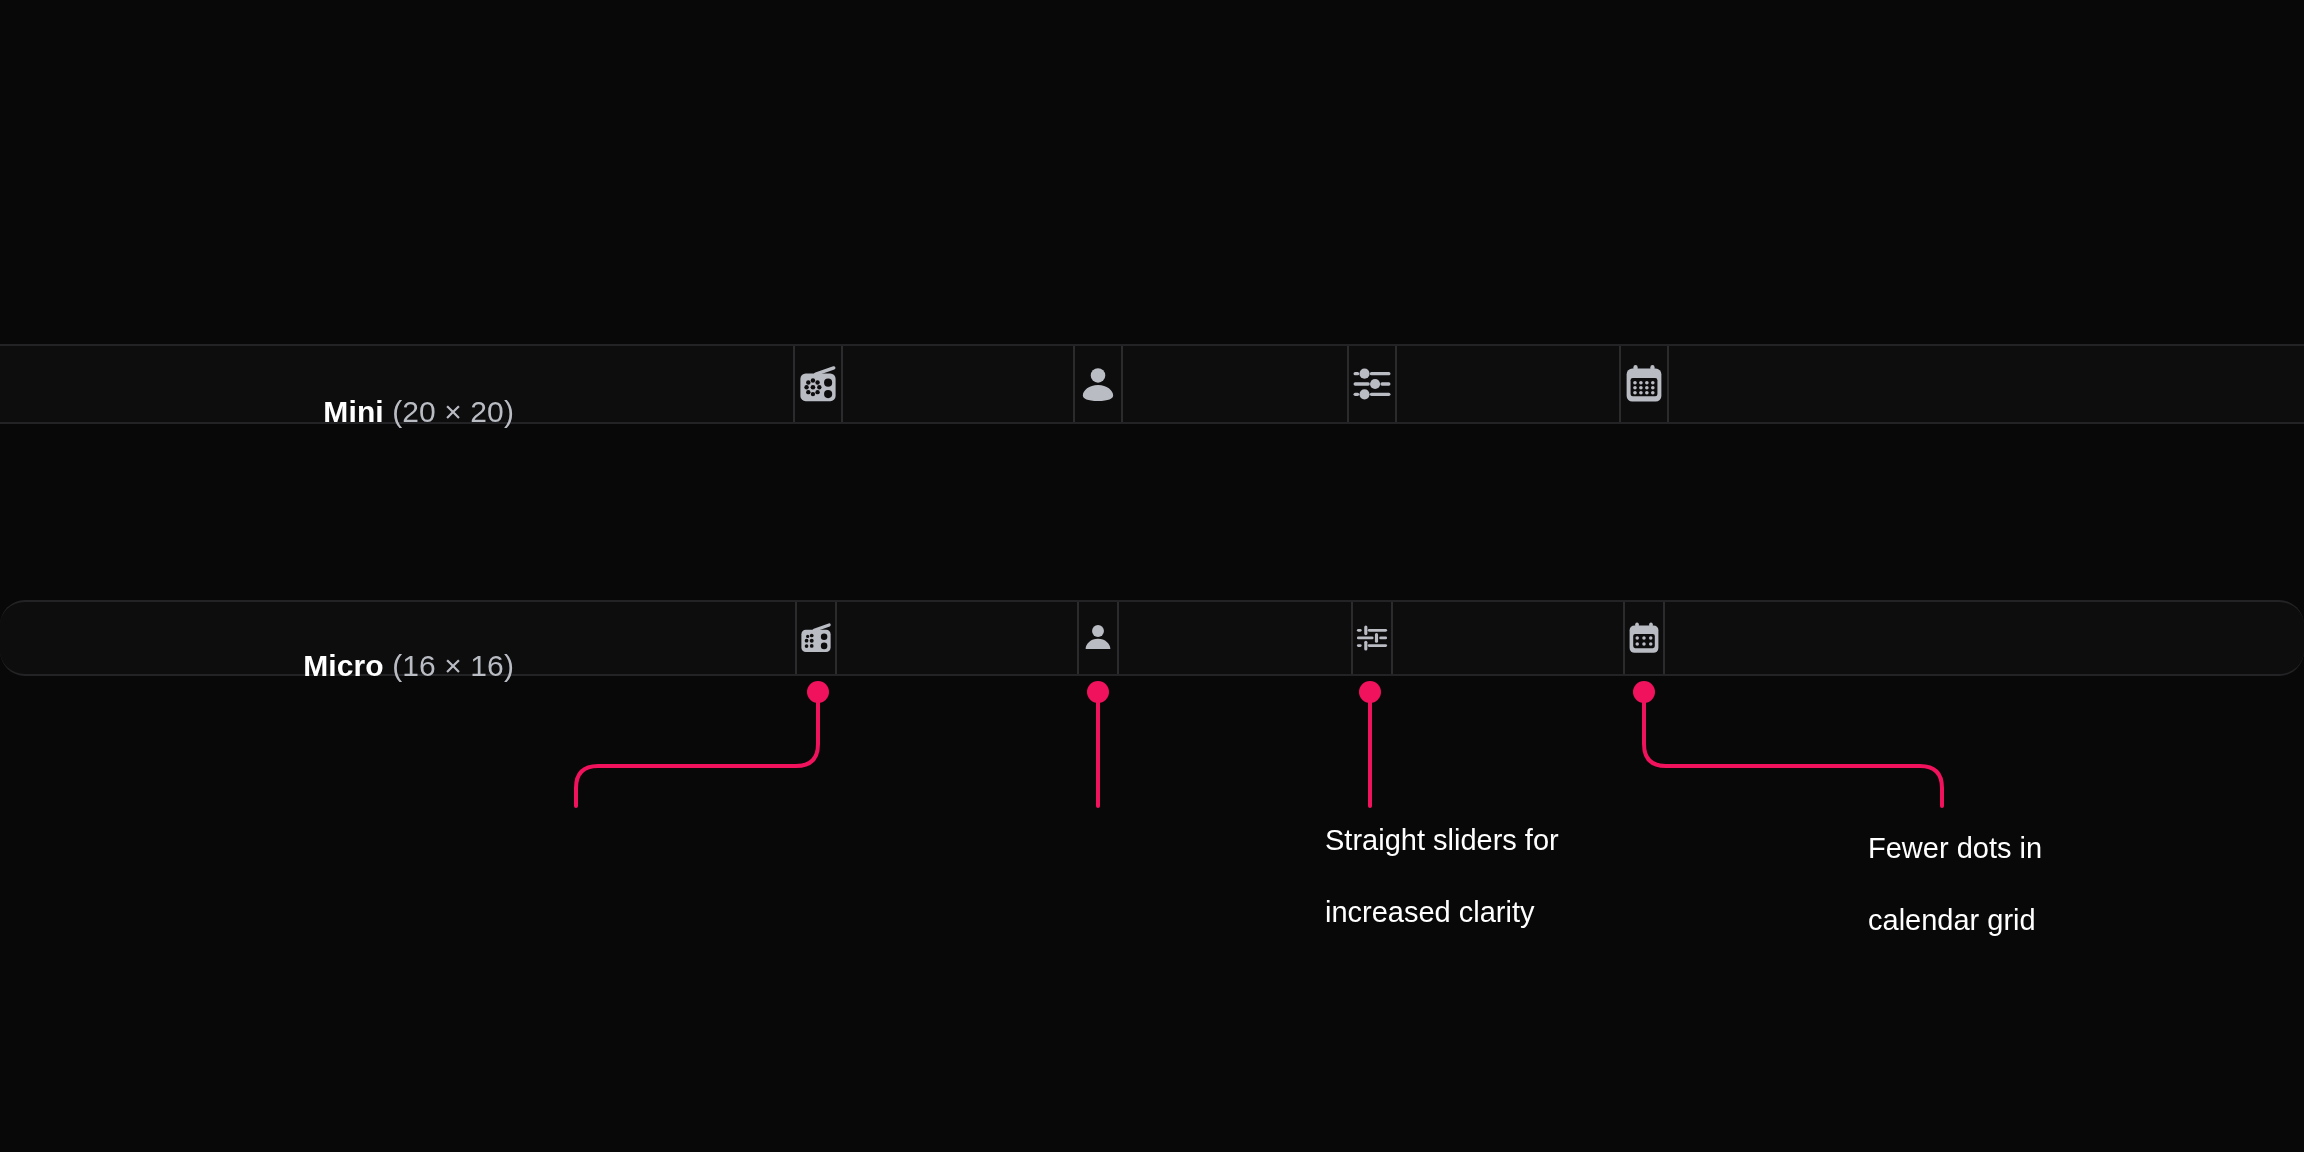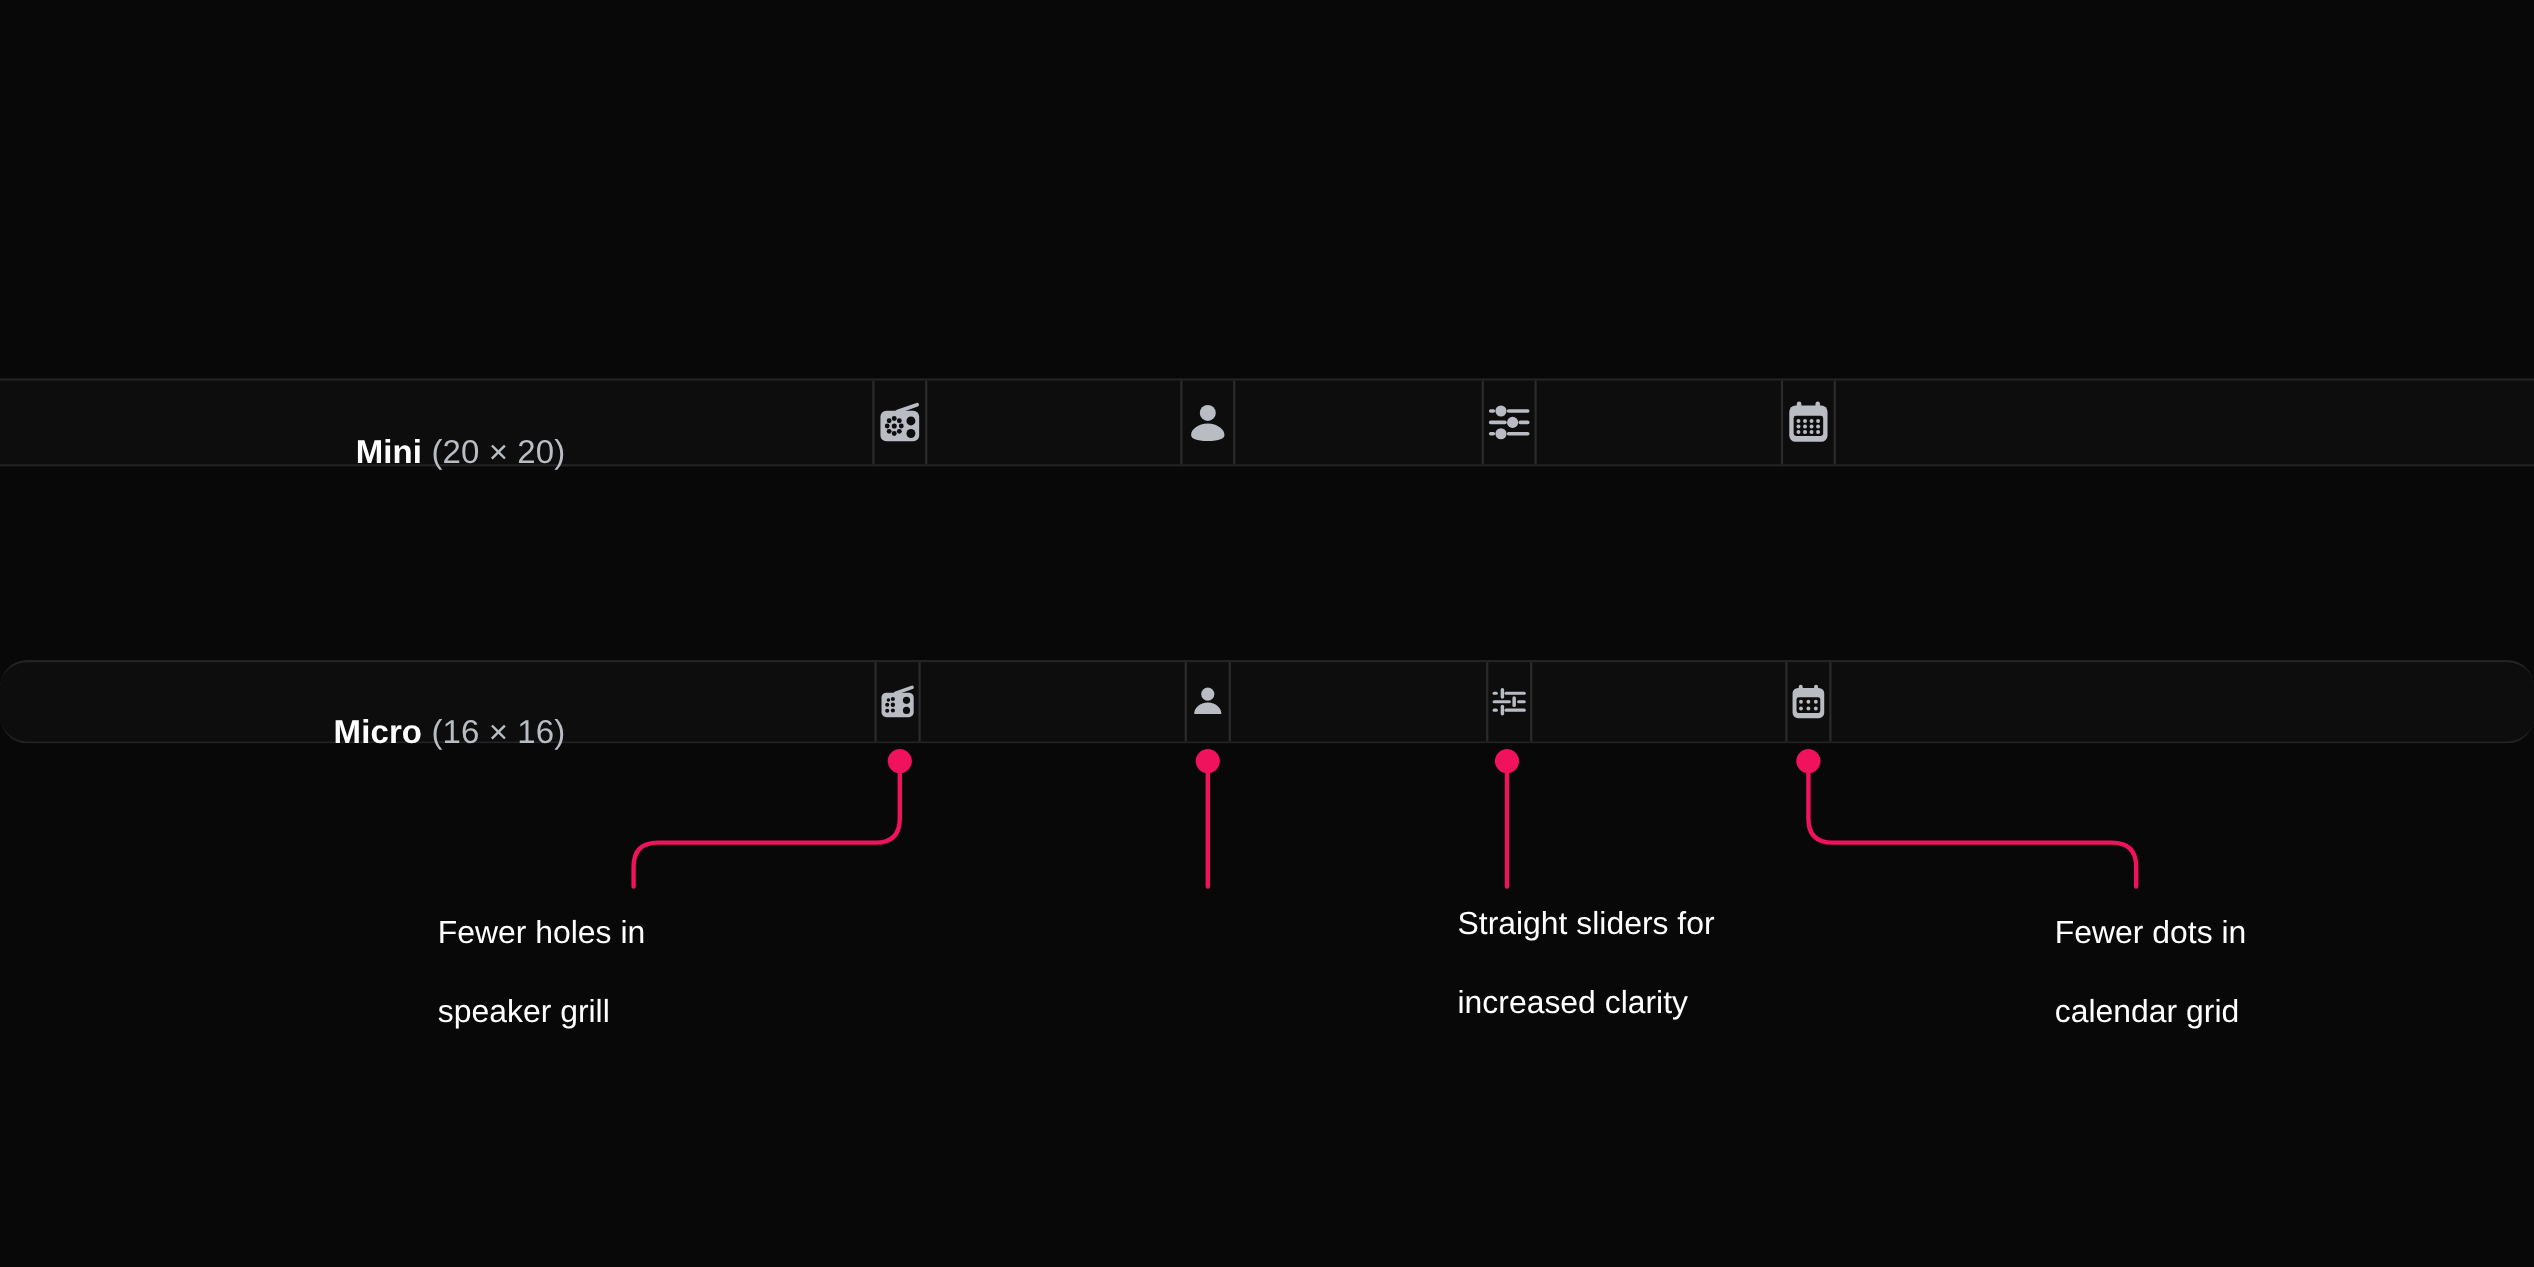--- a/index.html
+++ b/index.html
@@ -230,20 +230,18 @@
       <path d="M1644 698 V744 Q1644 766 1666 766 H1920 Q1942 766 1942 788 V806"></path>
     </g>
     <g fill="#f0125c">
       <circle cx="818" cy="692" r="11"></circle>
       <circle cx="1098" cy="692" r="11"></circle>
       <circle cx="1370" cy="692" r="11"></circle>
       <circle cx="1644" cy="692" r="11"></circle>
     </g>
   </svg>
 
-  <div class="note" id="note0">Fewer holes in
-speaker grill</div>
   <div class="note" id="note2">Straight sliders for
 increased clarity</div>
   <div class="note" id="note3">Fewer dots in
 calendar grid</div>
 
 </div>
 
 </body></html>

